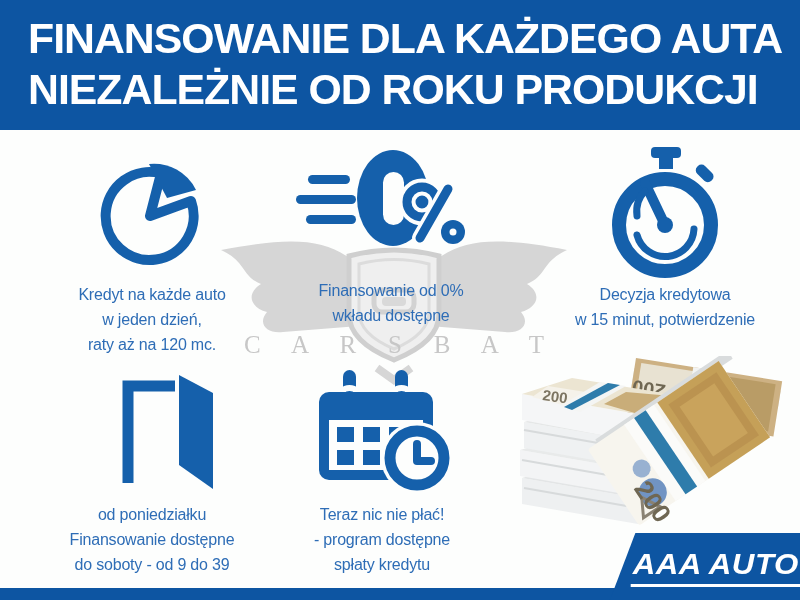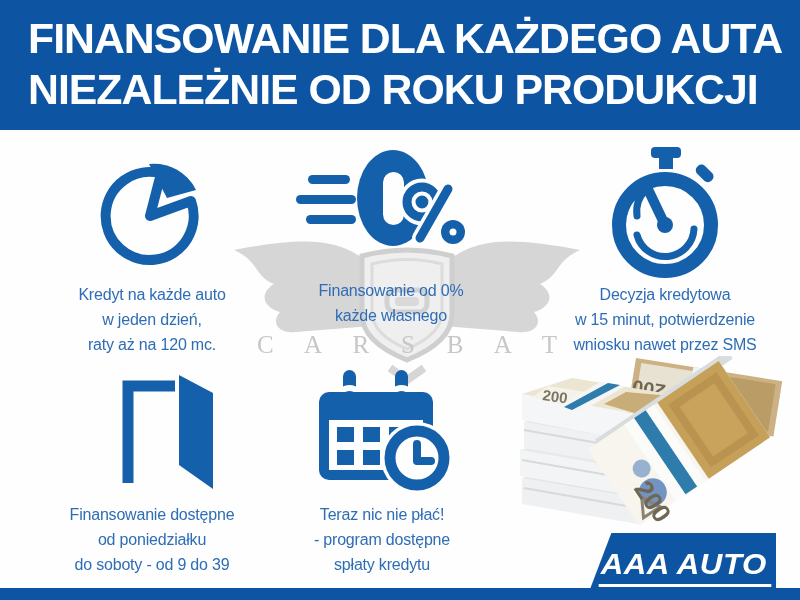--- a/index.html
+++ b/index.html
@@ -13,42 +13,42 @@
     position:absolute;left:0;top:0;width:800px;height:130px;
     background:#0d55a2;color:#fff;box-sizing:border-box;
     padding:13px 0 0 28px;z-index:4;
   }
   .header .hline{
     font-weight:bold;font-size:42px;line-height:51px;
     letter-spacing:-1px;transform:scaleX(1.02);transform-origin:left center;
     white-space:nowrap;
   }
   
-  .watermark{position:absolute;left:212px;top:228px;z-index:1;}
+  .watermark{position:absolute;left:199px;top:228px;z-index:1;}
   
   .card{position:absolute;display:flex;flex-direction:column;align-items:center;z-index:2;}
   .iconwrap{display:flex;align-items:center;justify-content:center;}
   .caption{color:#2e6db6;font-size:16px;line-height:25px;text-align:center;letter-spacing:-0.2px;}
   #card1{left:18px;top:142px;width:268px;}
   #card2{left:272px;top:132px;width:238px;gap:6px;}
   #card3{left:522px;top:142px;width:286px;}
   #card4{left:18px;top:360px;width:268px;}
   #card5{left:258px;top:360px;width:248px;}
   #card1 .iconwrap,#card3 .iconwrap{height:140px;}
   #card2 .iconwrap{height:140px;}
   #card4 .iconwrap,#card5 .iconwrap{height:142px;}
   
   .money{position:absolute;left:508px;top:356px;z-index:2;}
   
   .bottom-strip{position:absolute;left:0;bottom:0;width:800px;height:12px;background:#0d55a2;z-index:3;}
   .brand-banner{
-    position:absolute;left:580px;top:533px;width:196px;height:67px;z-index:5;
+    position:absolute;left:604px;top:533px;width:196px;height:67px;z-index:5;
     background:#0d55a2;
     clip-path:polygon(16% 0,100% 0,100% 100%,3% 100%);
-    display:flex;align-items:center;justify-content:flex-start;
+    display:flex;align-items:center;justify-content:flex-end;
   }
   .brand-logo{
     color:#fff;font-weight:bold;font-style:italic;font-size:30px;
     letter-spacing:0.5px;border-bottom:3px solid #fff;padding:0 4px 3px 2px;
     margin-left:22px;white-space:nowrap;transform:scaleX(1.04);
   }
 </style>
 </head>
 <body>
 
@@ -106,21 +106,21 @@
         <circle cx="126" cy="56" r="15" fill="none" stroke="#fdfefd" stroke-width="17"></circle>
         <circle cx="126" cy="56" r="15" fill="none" stroke="#1560ab" stroke-width="9"></circle>
         <line x1="152" y1="43" x2="124" y2="92" stroke="#fdfefd" stroke-width="16" stroke-linecap="round"></line>
         <line x1="152" y1="43" x2="124" y2="92" stroke="#1560ab" stroke-width="9" stroke-linecap="round"></line>
         <circle cx="157" cy="86" r="12" fill="#1560ab"></circle>
         <circle cx="157" cy="86" r="3.5" fill="#fdfefd"></circle>
       </svg>
     </div>
     <div class="caption">
       <div>Finansowanie od 0%</div>
-      <div>każde własnego</div>
+      <div>wkładu dostępne</div>
     </div>
   </div>
 
   <div class="card" id="card3">
     <div class="iconwrap">
       <svg width="132" height="134" viewBox="0 0 132 134">
         <rect x="52" y="2" width="30" height="11" rx="4" fill="#1560ab"></rect>
         <rect x="60" y="8" width="14" height="16" fill="#1560ab"></rect>
         <g transform="rotate(45 106 28)">
           <rect x="96" y="23" width="20" height="11" rx="5" fill="#1560ab"></rect>
@@ -128,34 +128,33 @@
         <circle cx="66" cy="80" r="46" fill="none" stroke="#1560ab" stroke-width="14"></circle>
         <line x1="66" y1="80" x2="46" y2="38" stroke="#1560ab" stroke-width="10" stroke-linecap="round"></line>
         <circle cx="66" cy="80" r="8" fill="#1560ab"></circle>
         <path d="M38,90 A29,29 0 0 0 95,84" fill="none" stroke="#1560ab" stroke-width="7" stroke-linecap="round"></path>
         <path d="M38,71 Q36,56 46,46" fill="none" stroke="#1560ab" stroke-width="7" stroke-linecap="round"></path>
       </svg>
     </div>
     <div class="caption">
       <div>Decyzja kredytowa</div>
       <div>w 15 minut, potwierdzenie</div>
-      <div>wniosku nawet przez SMS</div>
     </div>
   </div>
 
   <div class="card" id="card4">
     <div class="iconwrap">
       <svg width="130" height="120" viewBox="0 0 130 120">
         <path d="M41,112 L41,15 L88,15" fill="none" stroke="#1560ab" stroke-width="11"></path>
         <polygon points="92,4 126,22 126,118 92,94" fill="#1560ab"></polygon>
       </svg>
     </div>
     <div class="caption">
+      <div>od poniedziałku</div>
       <div>Finansowanie dostępne</div>
-      <div>od poniedziałku</div>
       <div>do soboty - od 9 do 39</div>
     </div>
   </div>
 
   <div class="card" id="card5">
     <div class="iconwrap">
       <svg width="150" height="126" viewBox="0 0 150 126">
 
         <rect x="36" y="2" width="13" height="36" rx="6.5" fill="#1560ab"></rect>
         <rect x="88" y="2" width="13" height="36" rx="6.5" fill="#1560ab"></rect>

